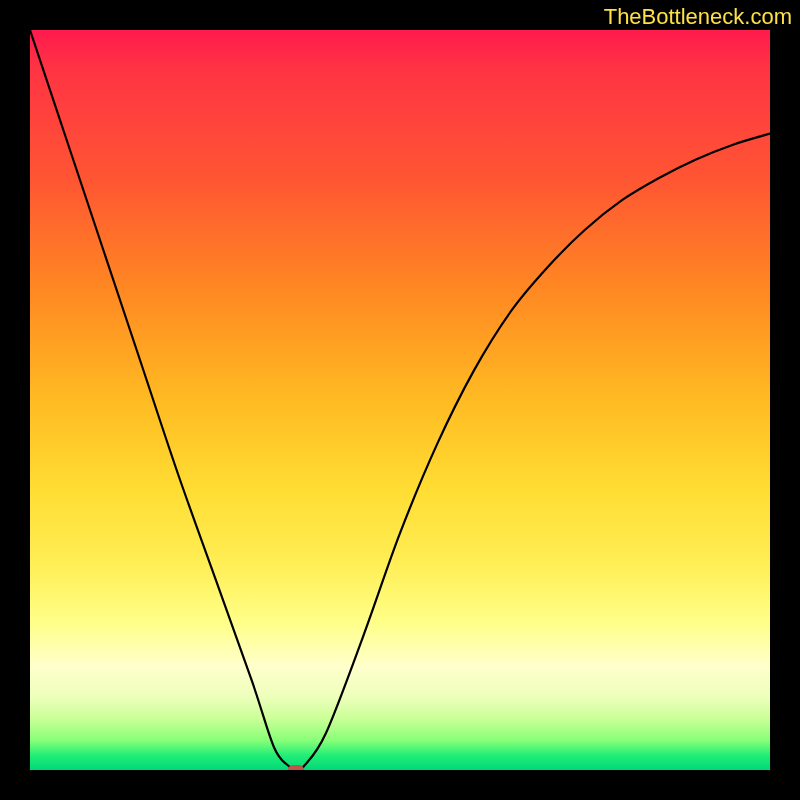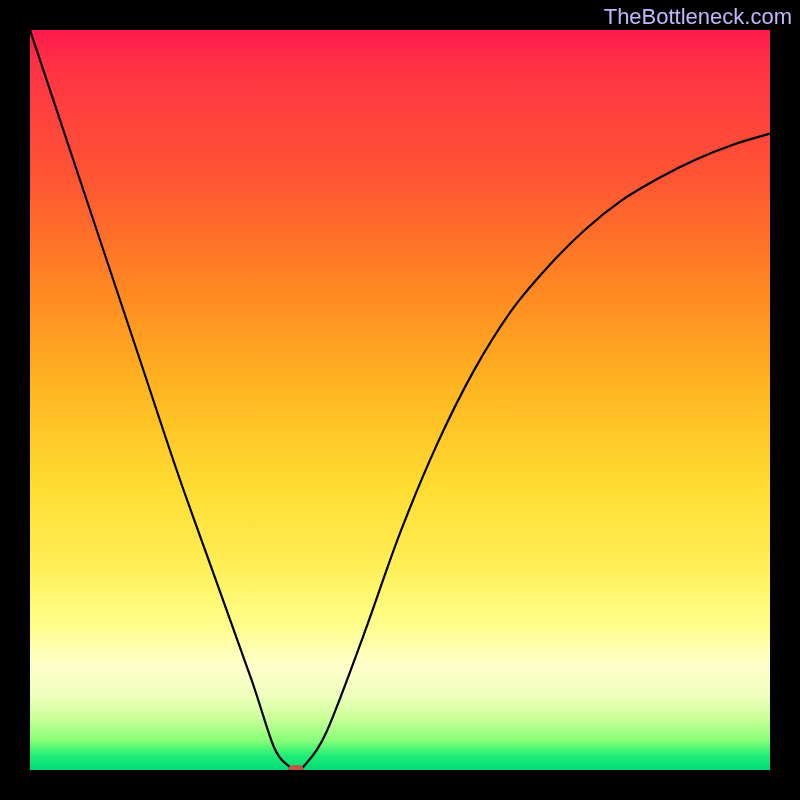--- a/index.html
+++ b/index.html
@@ -8,21 +8,21 @@
     width: 800px;
     height: 800px;
     background: #000;
     position: relative;
     font-family: Arial, sans-serif;
   }
   .watermark {
     position: absolute;
     top: 4px;
     right: 8px;
-    color: #c4b5fd;
+    color: #fde047;
     font-size: 22px;
     font-weight: 500;
     z-index: 10;
   }
   .plot-area {
     position: absolute;
     top: 30px;
     left: 30px;
     width: 740px;
     height: 740px;

